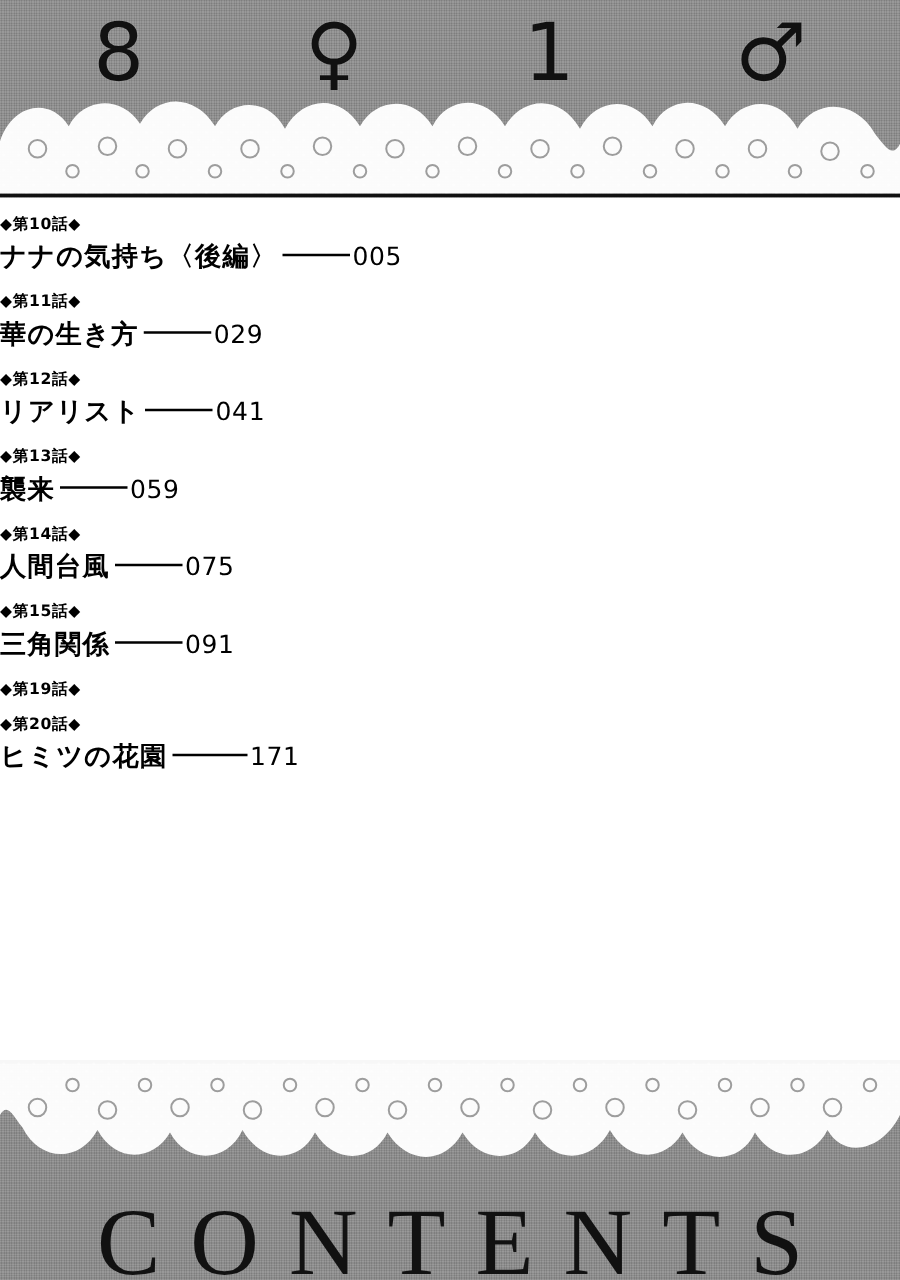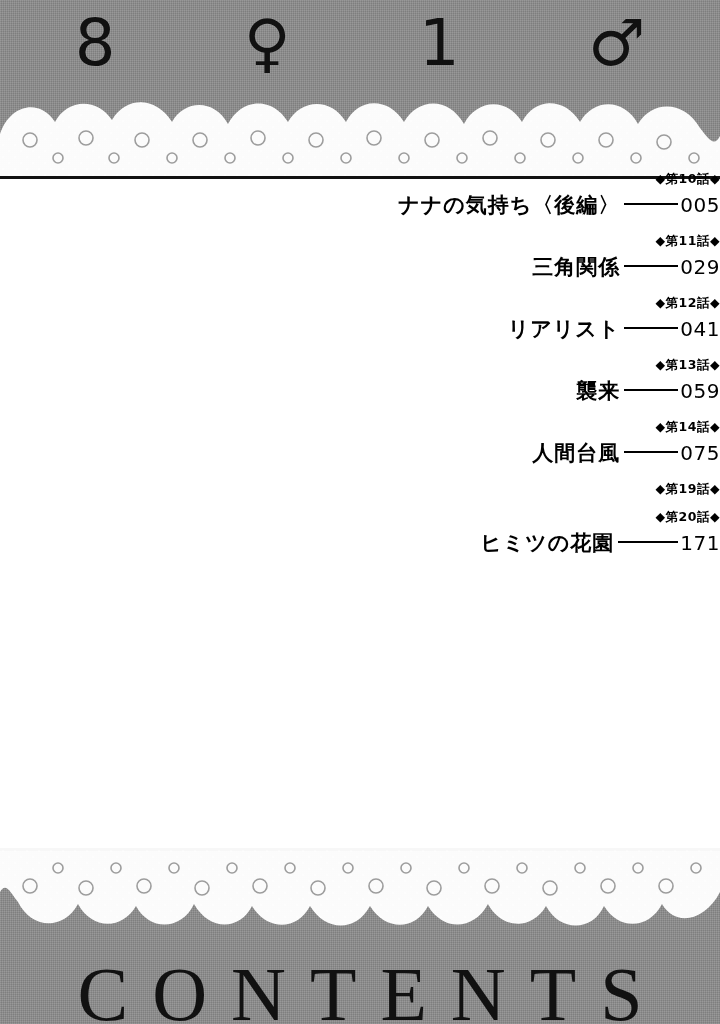--- a/index.html
+++ b/index.html
@@ -22,21 +22,21 @@
     background: #ffffff;
     overflow: hidden;
   }
 
   
   .top-band {
     position: absolute;
     top: 0;
     left: 0;
     width: 720px;
-    height: 179px;
+    height: 158px;
     background:
       repeating-linear-gradient(0deg, rgba(255,255,255,0.05) 0 1px, rgba(0,0,0,0.05) 1px 2px),
       repeating-linear-gradient(90deg, rgba(255,255,255,0.06) 0 1px, rgba(0,0,0,0.06) 1px 2px),
       #8d8d8d;
     overflow: hidden;
   }
   .top-band::after {
     content: "";
     position: absolute;
     left: 0; right: 0; bottom: 0;
@@ -79,21 +79,21 @@
   
   .contents {
     position: absolute;
     top: 170px;
     left: 0;
     width: 720px;
     height: 680px;
   }
   .entry {
     width: 720px;
-    text-align: right;
+    text-align: left;
     margin-bottom: 10px;
   }
   .chapter-tag {
     font-family: "DejaVu Sans", sans-serif;
     font-size: 12.5px;
     line-height: 18px;
     letter-spacing: 0.5px;
     font-weight: 700;
     color: #000;
   }
@@ -239,21 +239,21 @@
     <div class="entry">
       <div class="chapter-tag">◆第10話◆</div>
       <div class="chapter-line">
         <span class="chapter-title">ナナの気持ち〈後編〉</span><span class="leader" style="width: 54px;"></span><span class="page-num">005</span>
       </div>
     </div>
 
     <div class="entry">
       <div class="chapter-tag">◆第11話◆</div>
       <div class="chapter-line">
-        <span class="chapter-title">三角関係</span><span class="leader" style="width: 54px;"></span><span class="page-num">029</span>
+        <span class="chapter-title">華の生き方</span><span class="leader" style="width: 54px;"></span><span class="page-num">029</span>
       </div>
     </div>
 
     <div class="entry">
       <div class="chapter-tag">◆第12話◆</div>
       <div class="chapter-line">
         <span class="chapter-title">リアリスト</span><span class="leader" style="width: 54px;"></span><span class="page-num">041</span>
       </div>
     </div>
 
@@ -264,20 +264,26 @@
       </div>
     </div>
 
     <div class="entry">
       <div class="chapter-tag">◆第14話◆</div>
       <div class="chapter-line">
         <span class="chapter-title">人間台風</span><span class="leader" style="width: 54px;"></span><span class="page-num">075</span>
       </div>
     </div>
 
+    <div class="entry">
+      <div class="chapter-tag">◆第15話◆</div>
+      <div class="chapter-line">
+        <span class="chapter-title">三角関係</span><span class="leader" style="width: 54px;"></span><span class="page-num">091</span>
+      </div>
+    </div>
 
 
 
 
     <div class="entry">
       <div class="chapter-tag">◆第19話◆</div>
     </div>
 
     <div class="entry">
       <div class="chapter-tag">◆第20話◆</div>

